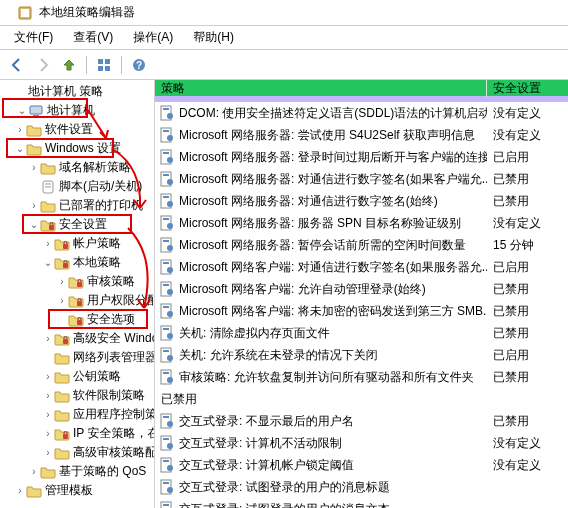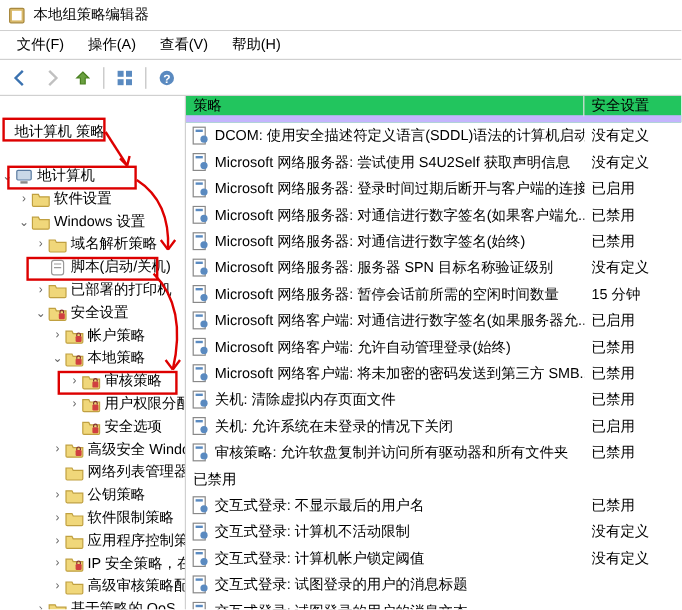--- a/index.html
+++ b/index.html
@@ -1,29 +1,29 @@
 <!DOCTYPE html>
 <html><head>
 <meta charset="utf-8">
 <style>
 * { box-sizing: border-box; margin: 0; padding: 0; }
 body { font-family: "Microsoft YaHei", "SimSun", sans-serif; font-size: 12px; background: #fff; width: 568px; height: 508px; overflow: hidden; }
-.titlebar { display: flex; align-items: center; padding: 4px 6px; background: #fff; border-bottom: 1px solid #d0d0d0; height: 26px; }
+.titlebar { display: flex; align-items: center; padding: 4px 17px; background: #fff; border-bottom: 1px solid #d0d0d0; height: 26px; }
 .titlebar .ticon { width: 16px; height: 16px; margin-right: 6px; }
 .menubar { display: flex; padding: 2px 4px; background: #fff; border-bottom: 1px solid #d0d0d0; height: 24px; align-items: center; }
 .menubar span { padding: 2px 10px; cursor: default; }
 .toolbar { display: flex; align-items: center; padding: 2px 6px; border-bottom: 1px solid #d0d0d0; height: 30px; gap: 4px; }
 .tbtn { width: 22px; height: 22px; display: flex; align-items: center; justify-content: center; border: 1px solid transparent; }
 .sep { width: 1px; height: 18px; background: #c0c0c0; margin: 0 2px; }
 .main { display: flex; height: 428px; }
 .tree { width: 155px; border-right: 1px solid #d0d0d0; overflow: hidden; padding: 2px 0; background: #fff; }
 .tree-row { display: flex; align-items: center; height: 19px; white-space: nowrap; padding-right: 2px; cursor: default; }
 .exp { width: 12px; text-align: center; font-size: 10px; color: #666; flex-shrink: 0; }
 .ticon-sm { width: 16px; height: 16px; margin-right: 3px; flex-shrink: 0; }
-.ind-0 { padding-left: 0px; margin-top: 18px; } .ind-1 { padding-left: 14px; } .ind-2 { padding-left: 28px; }
+.ind-0 { padding-left: 16px; } .ind-1 { padding-left: 14px; } .ind-2 { padding-left: 28px; }
 .ind-3 { padding-left: 42px; } .ind-4 { padding-left: 56px; }
 .list { flex: 1; overflow: hidden; }
 .list-head { display: flex; background: #22c55e; border-bottom: 6px solid #c4b5fd; height: 22px; align-items: center; }
 .list-head .col1 { width: 332px; padding-left: 6px; border-right: 1px solid #e0e0e0; }
 .list-head .col2 { flex: 1; padding-left: 6px; }
 .list-body { overflow: hidden; }
 .list-row { display: flex; align-items: center; height: 22px; }
 .list-row .c1 { width: 332px; padding-left: 4px; display: flex; align-items: center; white-space: nowrap; overflow: hidden; }
 .list-row .c2 { flex: 1; padding-left: 6px; white-space: nowrap; }
 .doc-icon { width: 16px; height: 16px; margin-right: 4px; flex-shrink: 0; }
@@ -86,22 +86,22 @@
 
 <div class="titlebar">
   <svg class="ticon">
       <use href="#i-book"></use>
     </svg>
   <span>本地组策略编辑器</span>
 </div>
 
 <div class="menubar">
   <span>文件(F)</span>
+  <span>查看(V)</span>
   <span>操作(A)</span>
-  <span>查看(V)</span>
   <span>帮助(H)</span>
 </div>
 
 <div class="toolbar">
   <div class="tbtn">
       <svg width="16" height="16">
         <use href="#i-arrow-l"></use>
       </svg>
     </div>
   <div class="tbtn">

